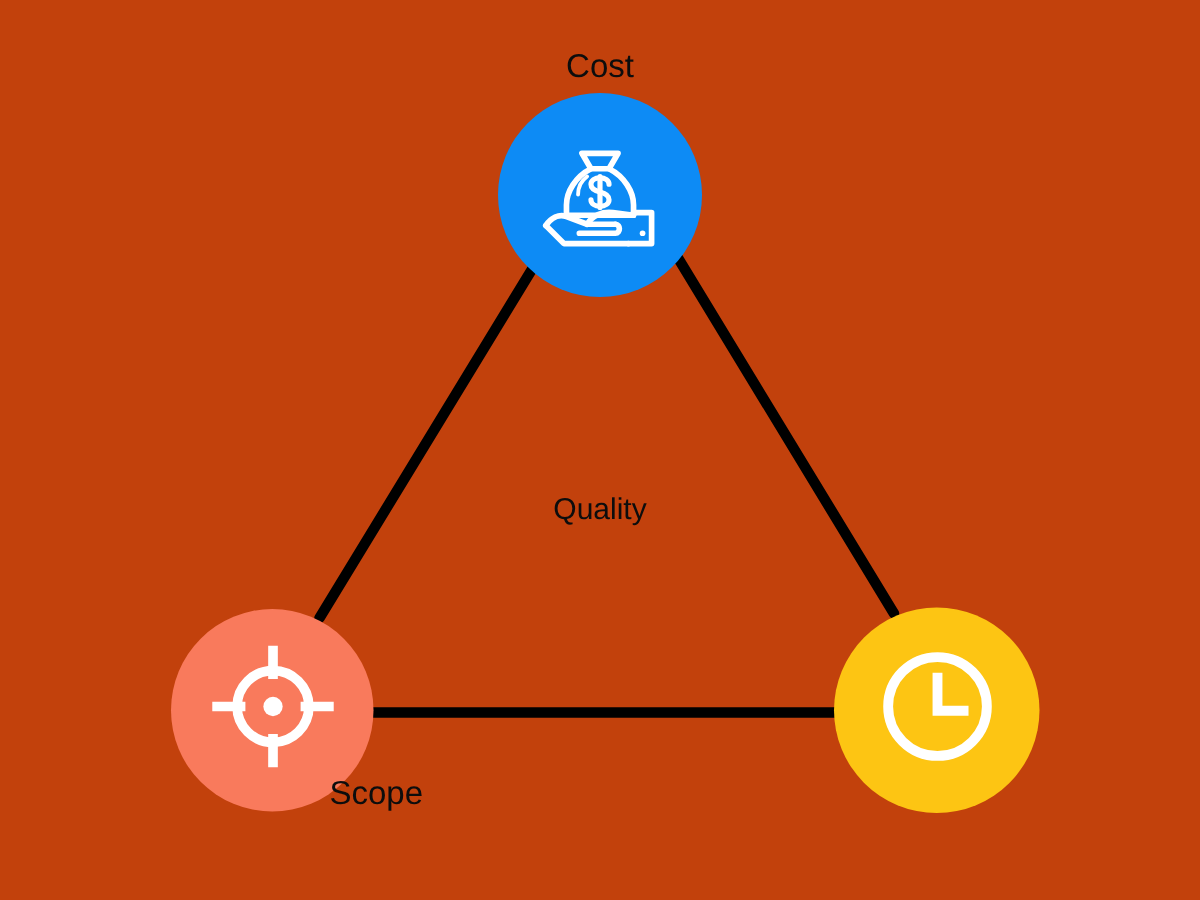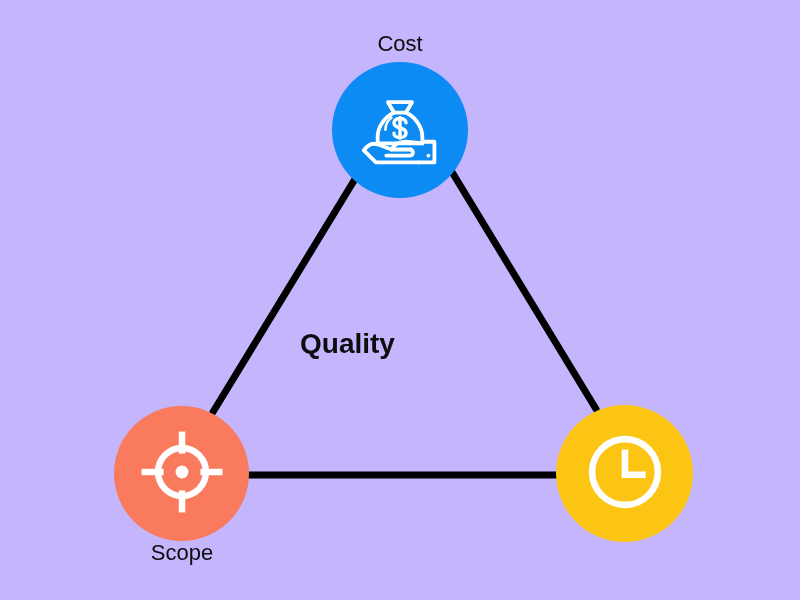--- a/index.html
+++ b/index.html
@@ -10,21 +10,21 @@
     width: 800px;
     height: 600px;
     background: #ffffff;
     font-family: "Liberation Sans", sans-serif;
     overflow: hidden;
   }
   #stage {
     position: relative;
     width: 800px;
     height: 600px;
-    background: #c4b5fd;
+    background: #c2410c;
   }
   #edges {
     position: absolute;
     left: 0;
     top: 0;
     width: 800px;
     height: 600px;
   }
   .node {
     position: absolute;
@@ -59,43 +59,45 @@
   }
   #node-scope {
     left: 114px;
     top: 406px;
     width: 135px;
     height: 135px;
     background: #f97a5c;
   }
   #label-scope {
     left: 82px;
-    top: 542px;
+    top: 518px;
     width: 200px;
+    text-align: right;
   }
   #node-time {
     left: 556px;
     top: 405px;
     width: 137px;
     height: 137px;
     background: #fdc513;
   }
   #label-time {
     left: 524px;
     top: 549px;
     width: 200px;
   }
   #label-quality {
     position: absolute;
     left: 300px;
     top: 330px;
     width: 200px;
+    text-align: center;
     color: #0d0d0d;
-    font-size: 28px;
-    font-weight: 700;
+    font-size: 20px;
+    font-weight: 400;
     line-height: 1;
     white-space: nowrap;
   }
 </style>
 </head>
 <body>
 
 <div id="stage">
 
   <svg id="edges" viewBox="0 0 800 600">

